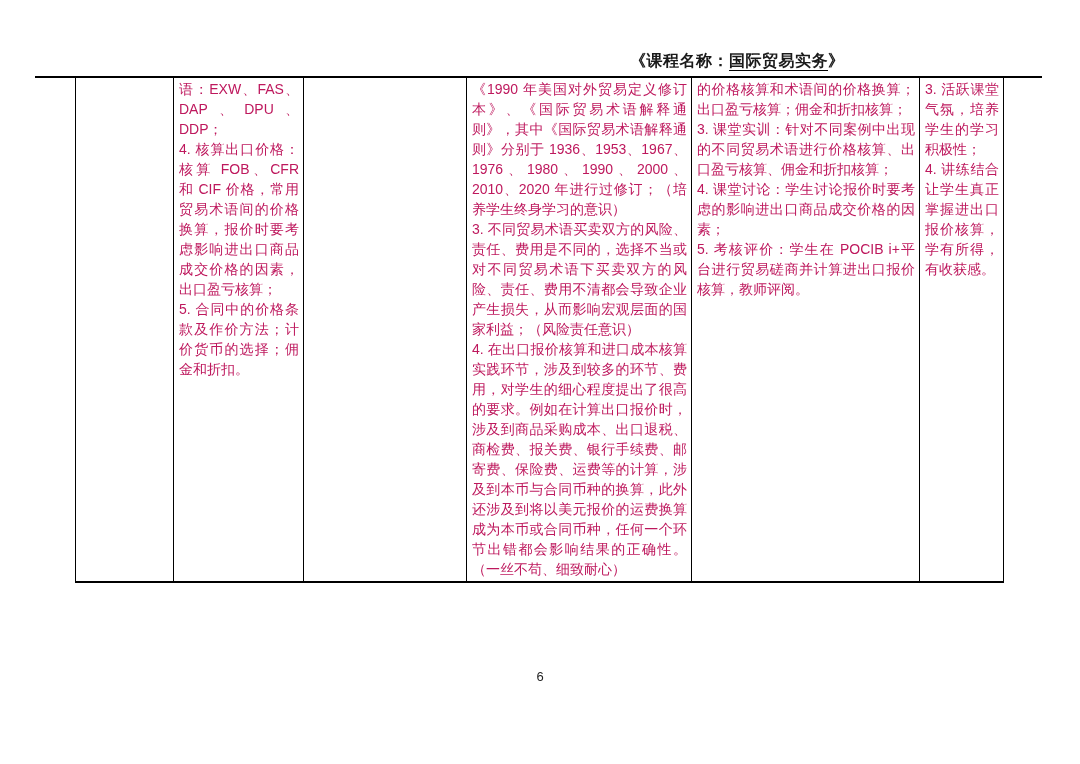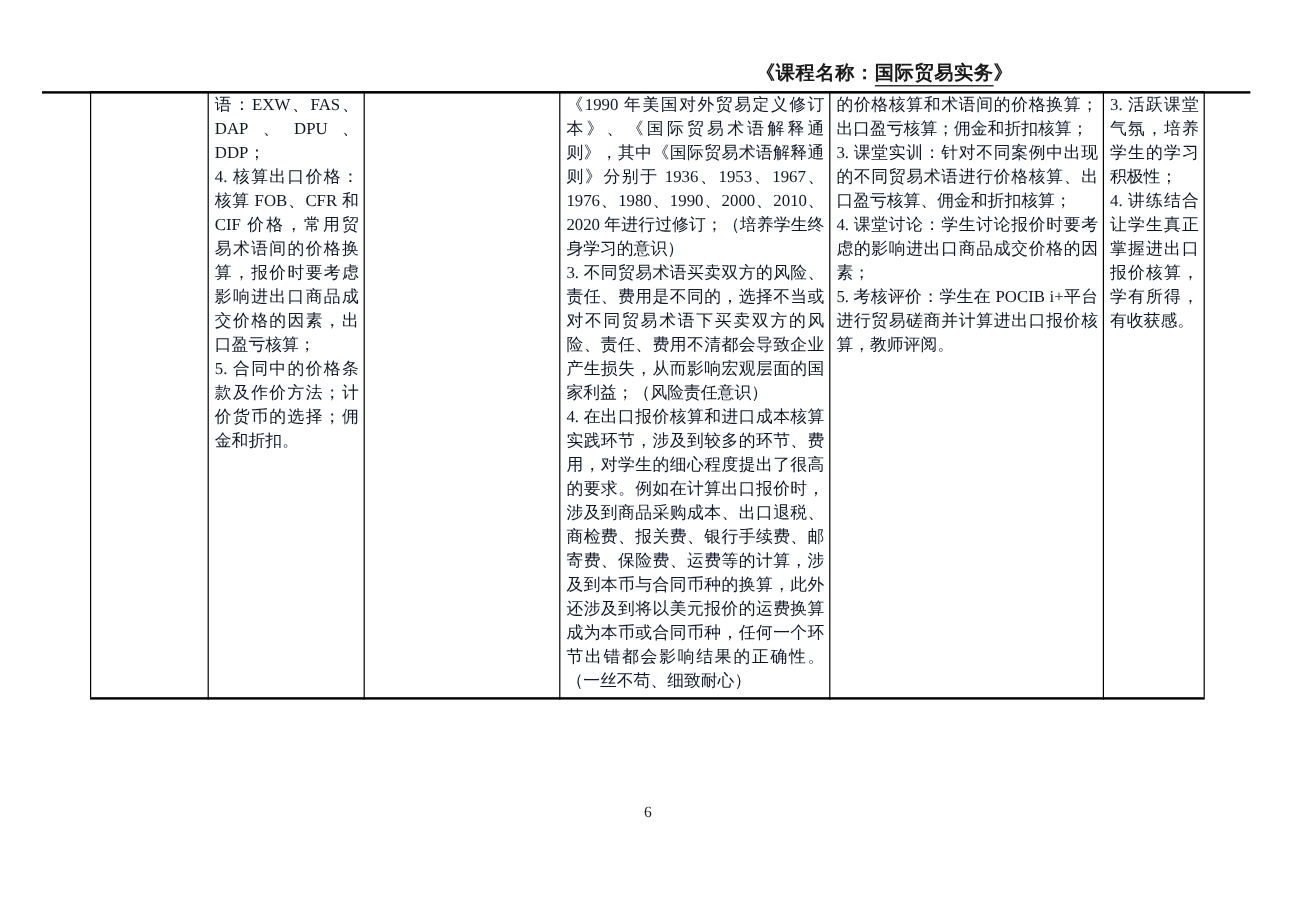--- a/index.html
+++ b/index.html
@@ -1,21 +1,21 @@
 <!DOCTYPE html>
 <html><head>
 <meta charset="utf-8">
 <style>
   html, body { margin: 0; padding: 0; }
   .page {
     position: relative;
     width: 1080px;
     height: 764px;
     background: #ffffff;
-    font-family: Liberation Serif, serif;
+    font-family: Liberation Sans, sans-serif;
     color: #1a1a1a;
     overflow: hidden;
   }
   .doc-header {
     position: absolute;
     left: 630px;
     top: 51px;
     font-size: 16px;
     font-weight: bold;
     letter-spacing: 0.5px;
@@ -47,21 +47,21 @@
     border: 1.4px solid #000;
     vertical-align: top;
     padding: 2px 4px 2px 5px;
   }
   .cell-text {
     font-size: 14px;
     line-height: 20px;
     text-align: justify;
     text-justify: inter-ideograph;
     white-space: pre-line;
-    color: #0f172a;
+    color: #be185d;
   }
   .page-number {
     position: absolute;
     left: 0;
     top: 669px;
     width: 1080px;
     text-align: center;
     font-size: 13px;
     color: #222;
   }

